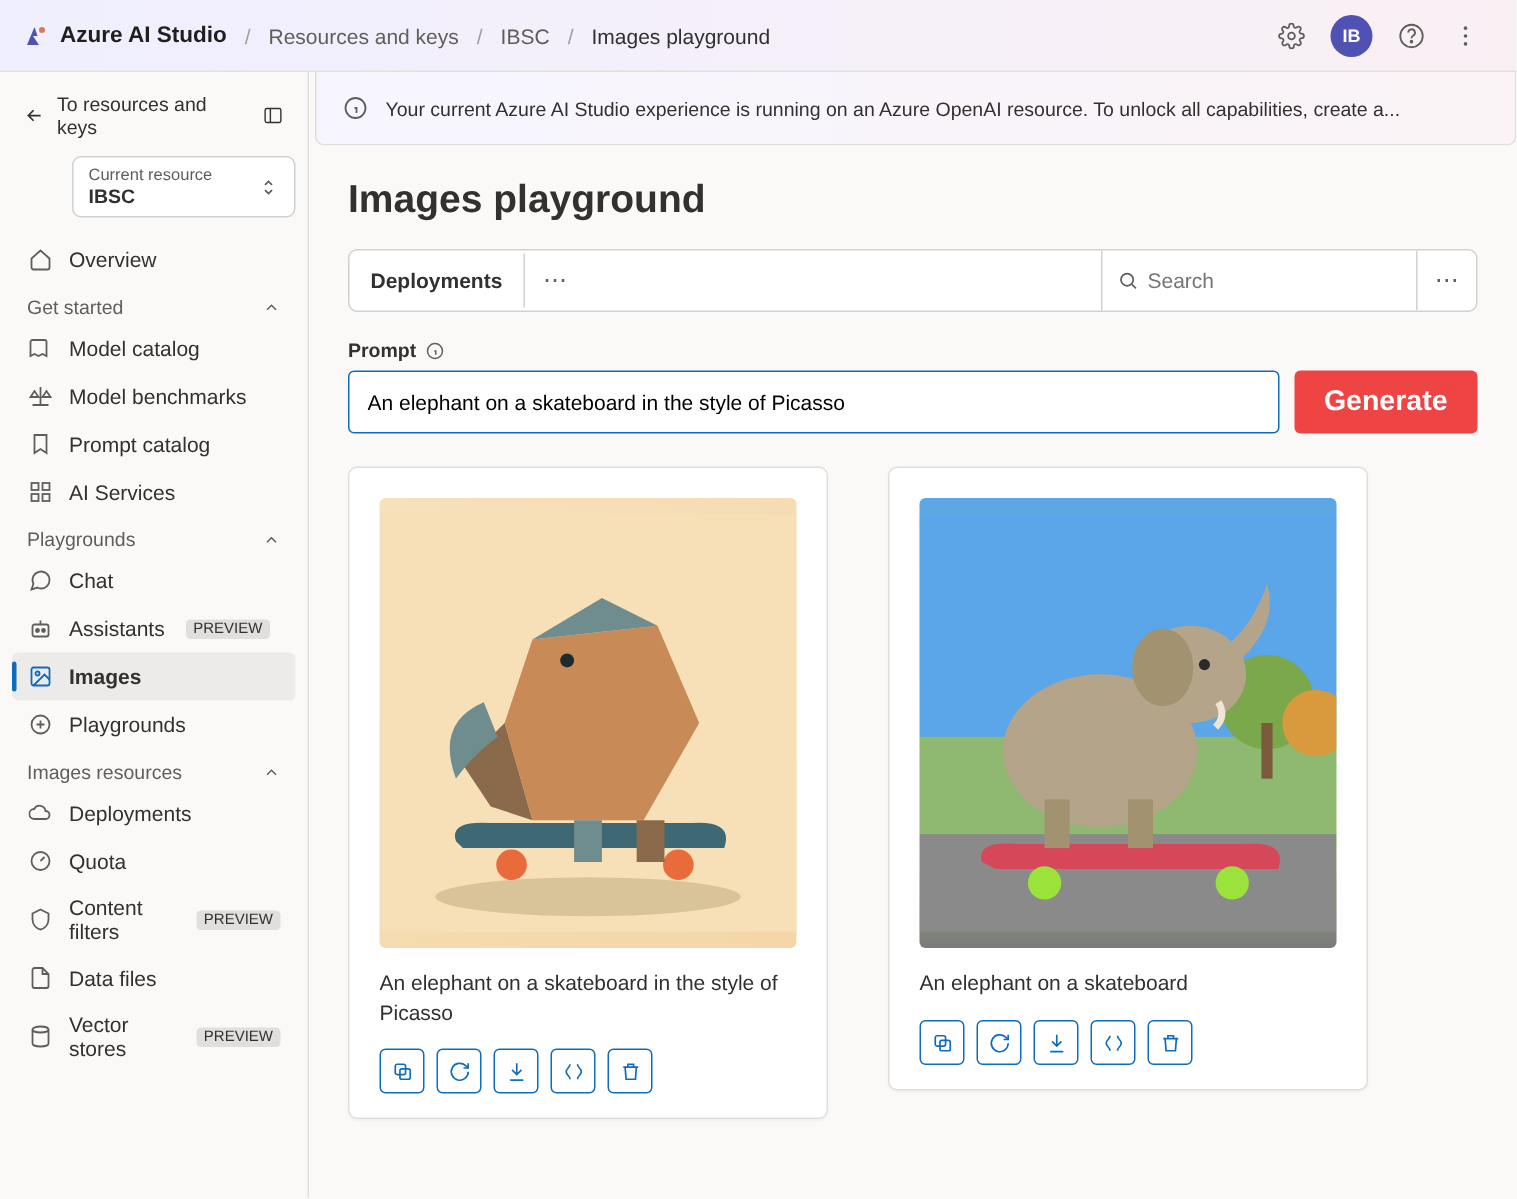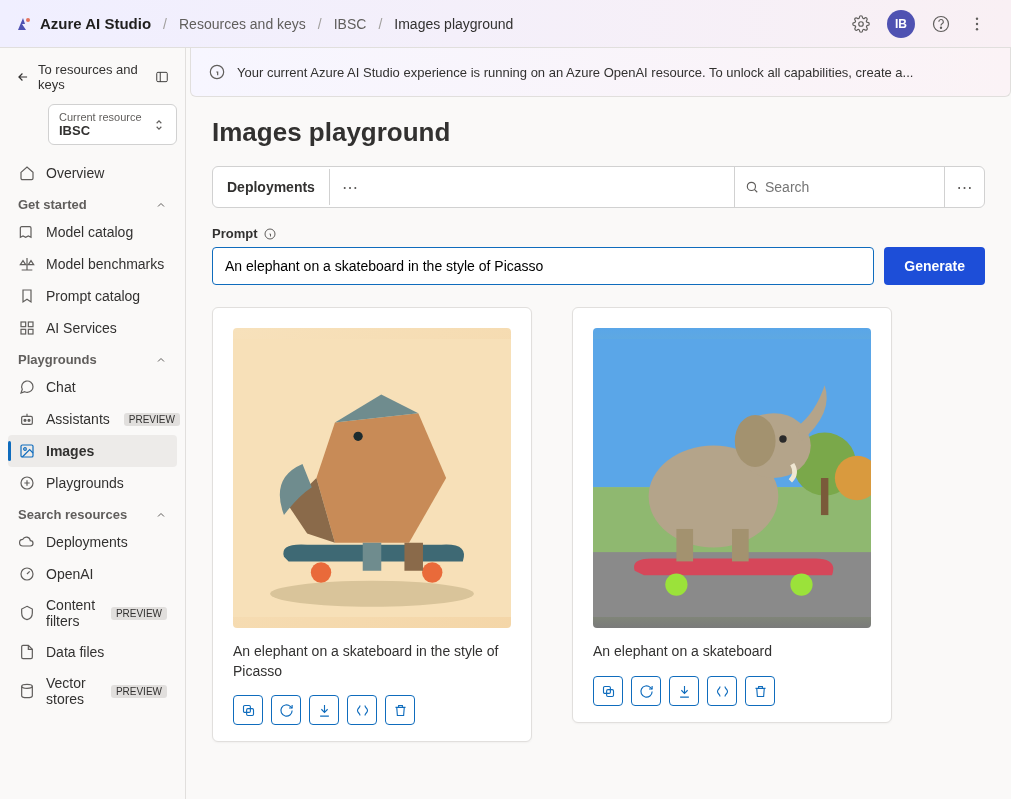--- a/index.html
+++ b/index.html
@@ -11,33 +11,33 @@
   .brand { font-weight: 600; font-size: 15px; color: #201f1e; }
   .crumb-sep { margin: 0 12px; color: #a19f9d; }
   .crumb { color: #605e5c; font-size: 14px; }
   .crumb.current { color: #323130; }
   .header-spacer { flex: 1; }
   .header-ico { width: 20px; height: 20px; margin: 0 8px; cursor: pointer; display: flex; align-items: center; justify-content: center; color: #605e5c; }
   .avatar { width: 28px; height: 28px; border-radius: 50%; background: #4f52b2; color: #fff; display: flex; align-items: center; justify-content: center; font-size: 12px; font-weight: 600; margin: 0 8px; }
 
   
   .layout { display: flex; height: calc(100% - 48px); }
-  .sidebar { width: 186px; background: #faf9f8; border-right: 1px solid #e1dfdd; padding: 8px 8px 8px 8px; overflow-y: auto; }
+  .sidebar { width: 206px; background: #faf9f8; border-right: 1px solid #e1dfdd; padding: 8px 8px 8px 8px; overflow-y: auto; }
   .side-back { display: flex; align-items: center; padding: 6px 8px; color: #323130; font-size: 13px; gap: 8px; margin-bottom: 6px; }
   .side-back .grow { flex: 1; }
   .resource-card { border: 1px solid #d1d1d1; border-radius: 6px; padding: 6px 10px; margin-bottom: 12px; display:flex; align-items:center; background:#fff;margin-left:40px; }
   .resource-card .rc-txt { flex:1; }
   .resource-card .lbl { font-size: 11px; color: #605e5c; }
   .resource-card .val { font-size: 13px; font-weight: 600; }
   .nav-item { display: flex; align-items: center; gap: 10px; padding: 7px 10px; border-radius: 4px; cursor: pointer; font-size: 14px; color: #323130; }
   .nav-item.active { background: #edebe9; font-weight: 600; position: relative; }
   .nav-item.active::before { content:""; position:absolute; left:0; top:6px; bottom:6px; width:3px; background:#0f6cbd; border-radius:2px;}
   .nav-ico { width: 18px; height: 18px; flex:none; display:flex; align-items:center; justify-content:center; color:#605e5c;}
   .nav-item.active .nav-ico { color:#0f6cbd; }
-  .sect-hdr { display: flex; align-items: center; justify-content: space-between; padding: 8px 10px 4px; font-size: 13px; color: #605e5c; font-weight: bold; }
+  .sect-hdr { display: flex; align-items: center; justify-content: space-between; padding: 8px 10px 4px; font-size: 13px; color: #605e5c; }
   .badge { background: #e1dfdd; color: #323130; font-size: 10px; padding: 1px 5px; border-radius: 3px; margin-left:4px; font-weight:400;}
 
   
   .main { flex: 1; display: flex; flex-direction: column; background: transparent; overflow:auto; }
   .banner { margin: 0 0 0 4px; background: linear-gradient(90deg, #f7f6ff 0%, #fbf3f6 100%); border: 1px solid #e1dfdd; border-top:none; border-radius:0 0 6px 6px; padding: 16px 18px; display: flex; align-items: center; gap: 12px; font-size: 13px; color: #323130; }
   .banner .bmsg { flex: 1; white-space: nowrap; overflow: hidden; text-overflow: ellipsis; }
   .btn-outline { background: #fff; border: 1px solid #d1d1d1; border-radius: 4px; padding: 8px 14px; font-size: 14px; cursor: pointer; font-weight:600;}
   .content { padding: 20px 26px; }
   h1.page-title { font-size: 26px; font-weight: 600; margin-bottom: 18px; }
   .toolbar { display: flex; align-items: center; border: 1px solid #d1d1d1; border-radius: 6px; background: #fff; margin-bottom: 18px; overflow: hidden; }
@@ -45,21 +45,21 @@
   .tb-select { flex:0 0 230px; display:flex; align-items:center; padding: 0 12px; height:40px; border-right:1px solid #d1d1d1; justify-content:space-between; cursor:pointer;}
   .tb-more { width:40px; height:40px; display:flex; align-items:center; justify-content:center; font-size:16px; color:#605e5c; cursor:pointer; }
   .tb-grow { flex:1; }
   .tb-search { width:210px; border-left:1px solid #d1d1d1; display:flex; align-items:center; padding:0 10px; height:40px; gap:6px;}
   .tb-search input { border:none; outline:none; flex:1; font-size:14px; background:transparent;}
   .tb-menu { border-left:1px solid #d1d1d1; width:40px; height:40px; display:flex; align-items:center; justify-content:center; cursor:pointer; font-size:16px; color:#605e5c;}
 
   .prompt-lbl { font-weight:600; font-size:13px; display:flex; align-items:center; gap:6px; margin-bottom:6px;}
   .prompt-row { display:flex; gap:10px; margin-bottom:22px;}
   .prompt-input { flex:1; border:1px solid #0f6cbd; border-radius:4px; padding:10px 12px; font-size:14px; outline:none; background:#fff;}
-  .btn-primary { background:#1d4ed8; color:#fff; border:none; border-radius:4px; padding:10px 20px; font-size:14px; font-weight:600; cursor:pointer;}
+  .btn-primary { background:#ef4444; color:#fff; border:none; border-radius:4px; padding:10px 20px; font-size:19px; font-weight:600; cursor:pointer;}
 
   .cards { display:flex; gap:40px; align-items:flex-start;}
   .card { width:320px; border:1px solid #e1dfdd; border-radius:6px; padding:20px 20px 16px; background:#fff; box-shadow:0 1px 2px rgba(0,0,0,0.04);}
   .card-img { width:100%; height:300px; border-radius:4px; margin-bottom:14px; background:#ddd; overflow:hidden; position:relative;}
   .caption { font-size:14px; margin-bottom:14px; line-height:1.4; min-height:20px;}
   .card-actions { display:flex; gap:8px;}
   .icon-btn { width:30px; height:30px; border:1px solid #0f6cbd; border-radius:4px; display:flex; align-items:center; justify-content:center; cursor:pointer; color:#0f6cbd; background:#fff;}
 
   
   .img-a { background: linear-gradient(135deg,#f7e1bb,#f4d6a8); display:flex; align-items:center; justify-content:center;}
@@ -232,21 +232,21 @@
         <span class="nav-ico">
           <svg width="16" height="16" viewBox="0 0 24 24" fill="none" stroke="currentColor" stroke-width="1.8">
             <circle cx="12" cy="12" r="9"></circle>
             <path d="M8 12h8M12 8v8"></path>
           </svg>
         </span>
         <span>Playgrounds</span>
       </div>
 
     <div class="sect-hdr">
-      <span>Search resources</span>
+      <span>Images resources</span>
       <span>
           <svg width="12" height="12" viewBox="0 0 24 24" fill="none" stroke="currentColor" stroke-width="2">
             <path d="M6 15l6-6 6 6"></path>
           </svg>
         </span>
     </div>
     <div class="nav-item">
         <span class="nav-ico">
           <svg width="16" height="16" viewBox="0 0 24 24" fill="none" stroke="currentColor" stroke-width="1.8">
             <path d="M17 18a4 4 0 0 0 0-8 6 6 0 0 0-11.3-2A4.5 4.5 0 0 0 6 18z"></path>
@@ -254,21 +254,21 @@
         </span>
         <span>Deployments</span>
       </div>
     <div class="nav-item">
         <span class="nav-ico">
           <svg width="16" height="16" viewBox="0 0 24 24" fill="none" stroke="currentColor" stroke-width="1.8">
             <circle cx="12" cy="12" r="9"></circle>
             <path d="M12 12l4-4"></path>
           </svg>
         </span>
-        <span>OpenAI</span>
+        <span>Quota</span>
       </div>
     <div class="nav-item">
         <span class="nav-ico">
           <svg width="16" height="16" viewBox="0 0 24 24" fill="none" stroke="currentColor" stroke-width="1.8">
             <path d="M12 2l8 4v6c0 5-3.5 9-8 10-4.5-1-8-5-8-10V6z"></path>
           </svg>
         </span>
         <span>Content filters</span>
         <span class="badge">PREVIEW</span>
       </div>

